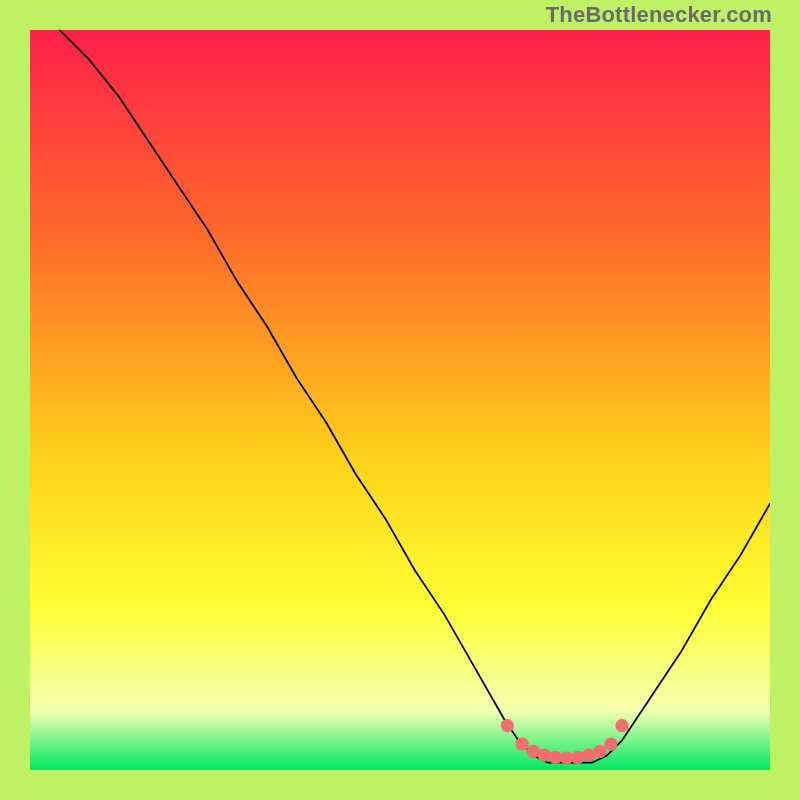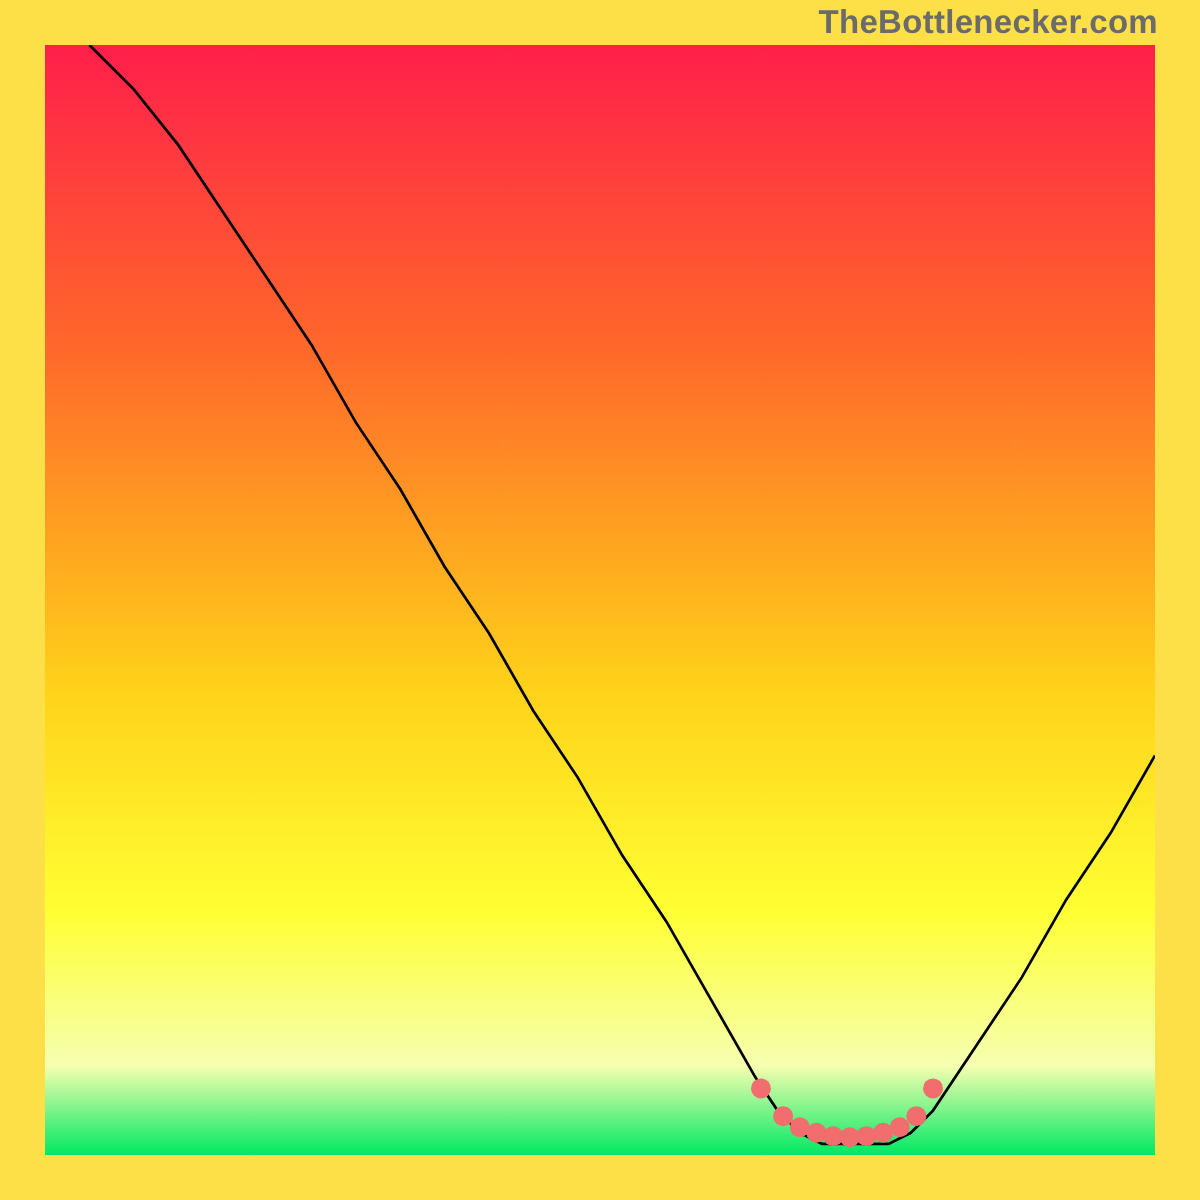--- a/index.html
+++ b/index.html
@@ -7,21 +7,21 @@
     padding: 0;
     width: 800px;
     height: 800px;
     background: #000;
     overflow: hidden;
     font-family: Arial, Helvetica, sans-serif;
   }
   .outer {
     width: 800px;
     height: 800px;
-    background: #fde047;
+    background: #bef264;
     position: relative;
   }
   .attribution {
     position: absolute;
     top: 2px;
     right: 28px;
     color: #6b6b6b;
     font-size: 22px;
     font-weight: 600;
     letter-spacing: 0.2px;

